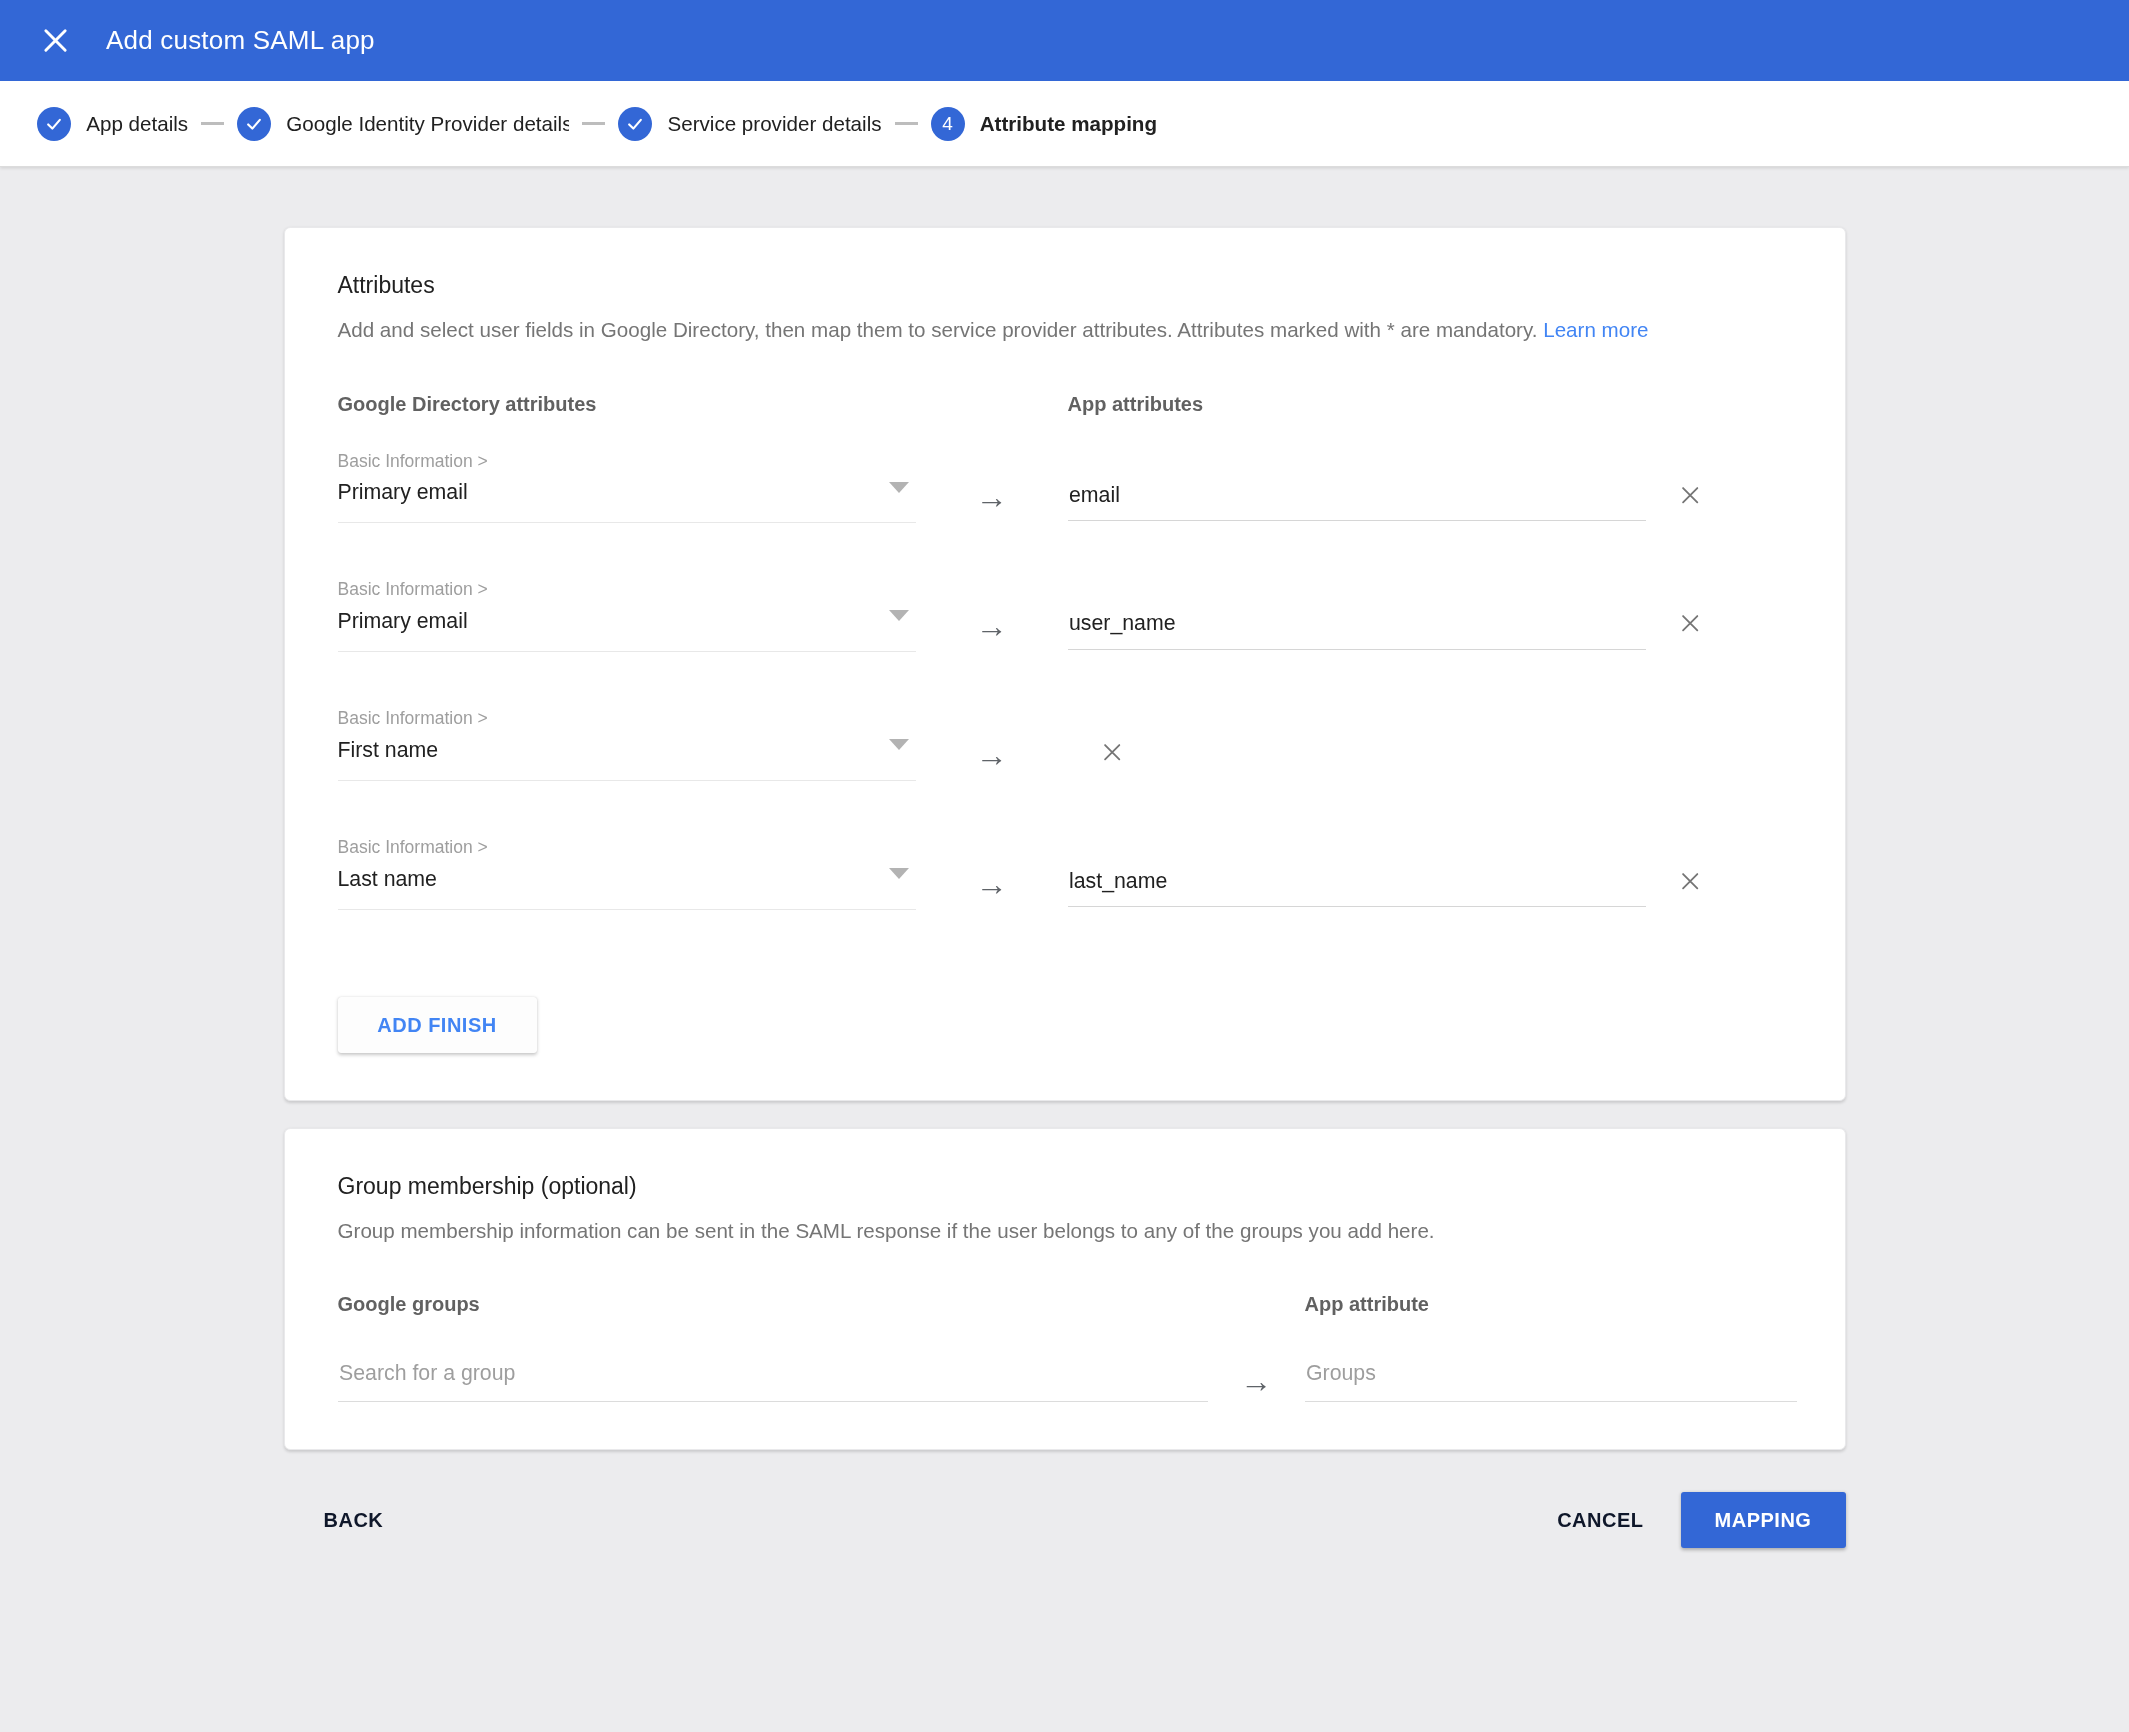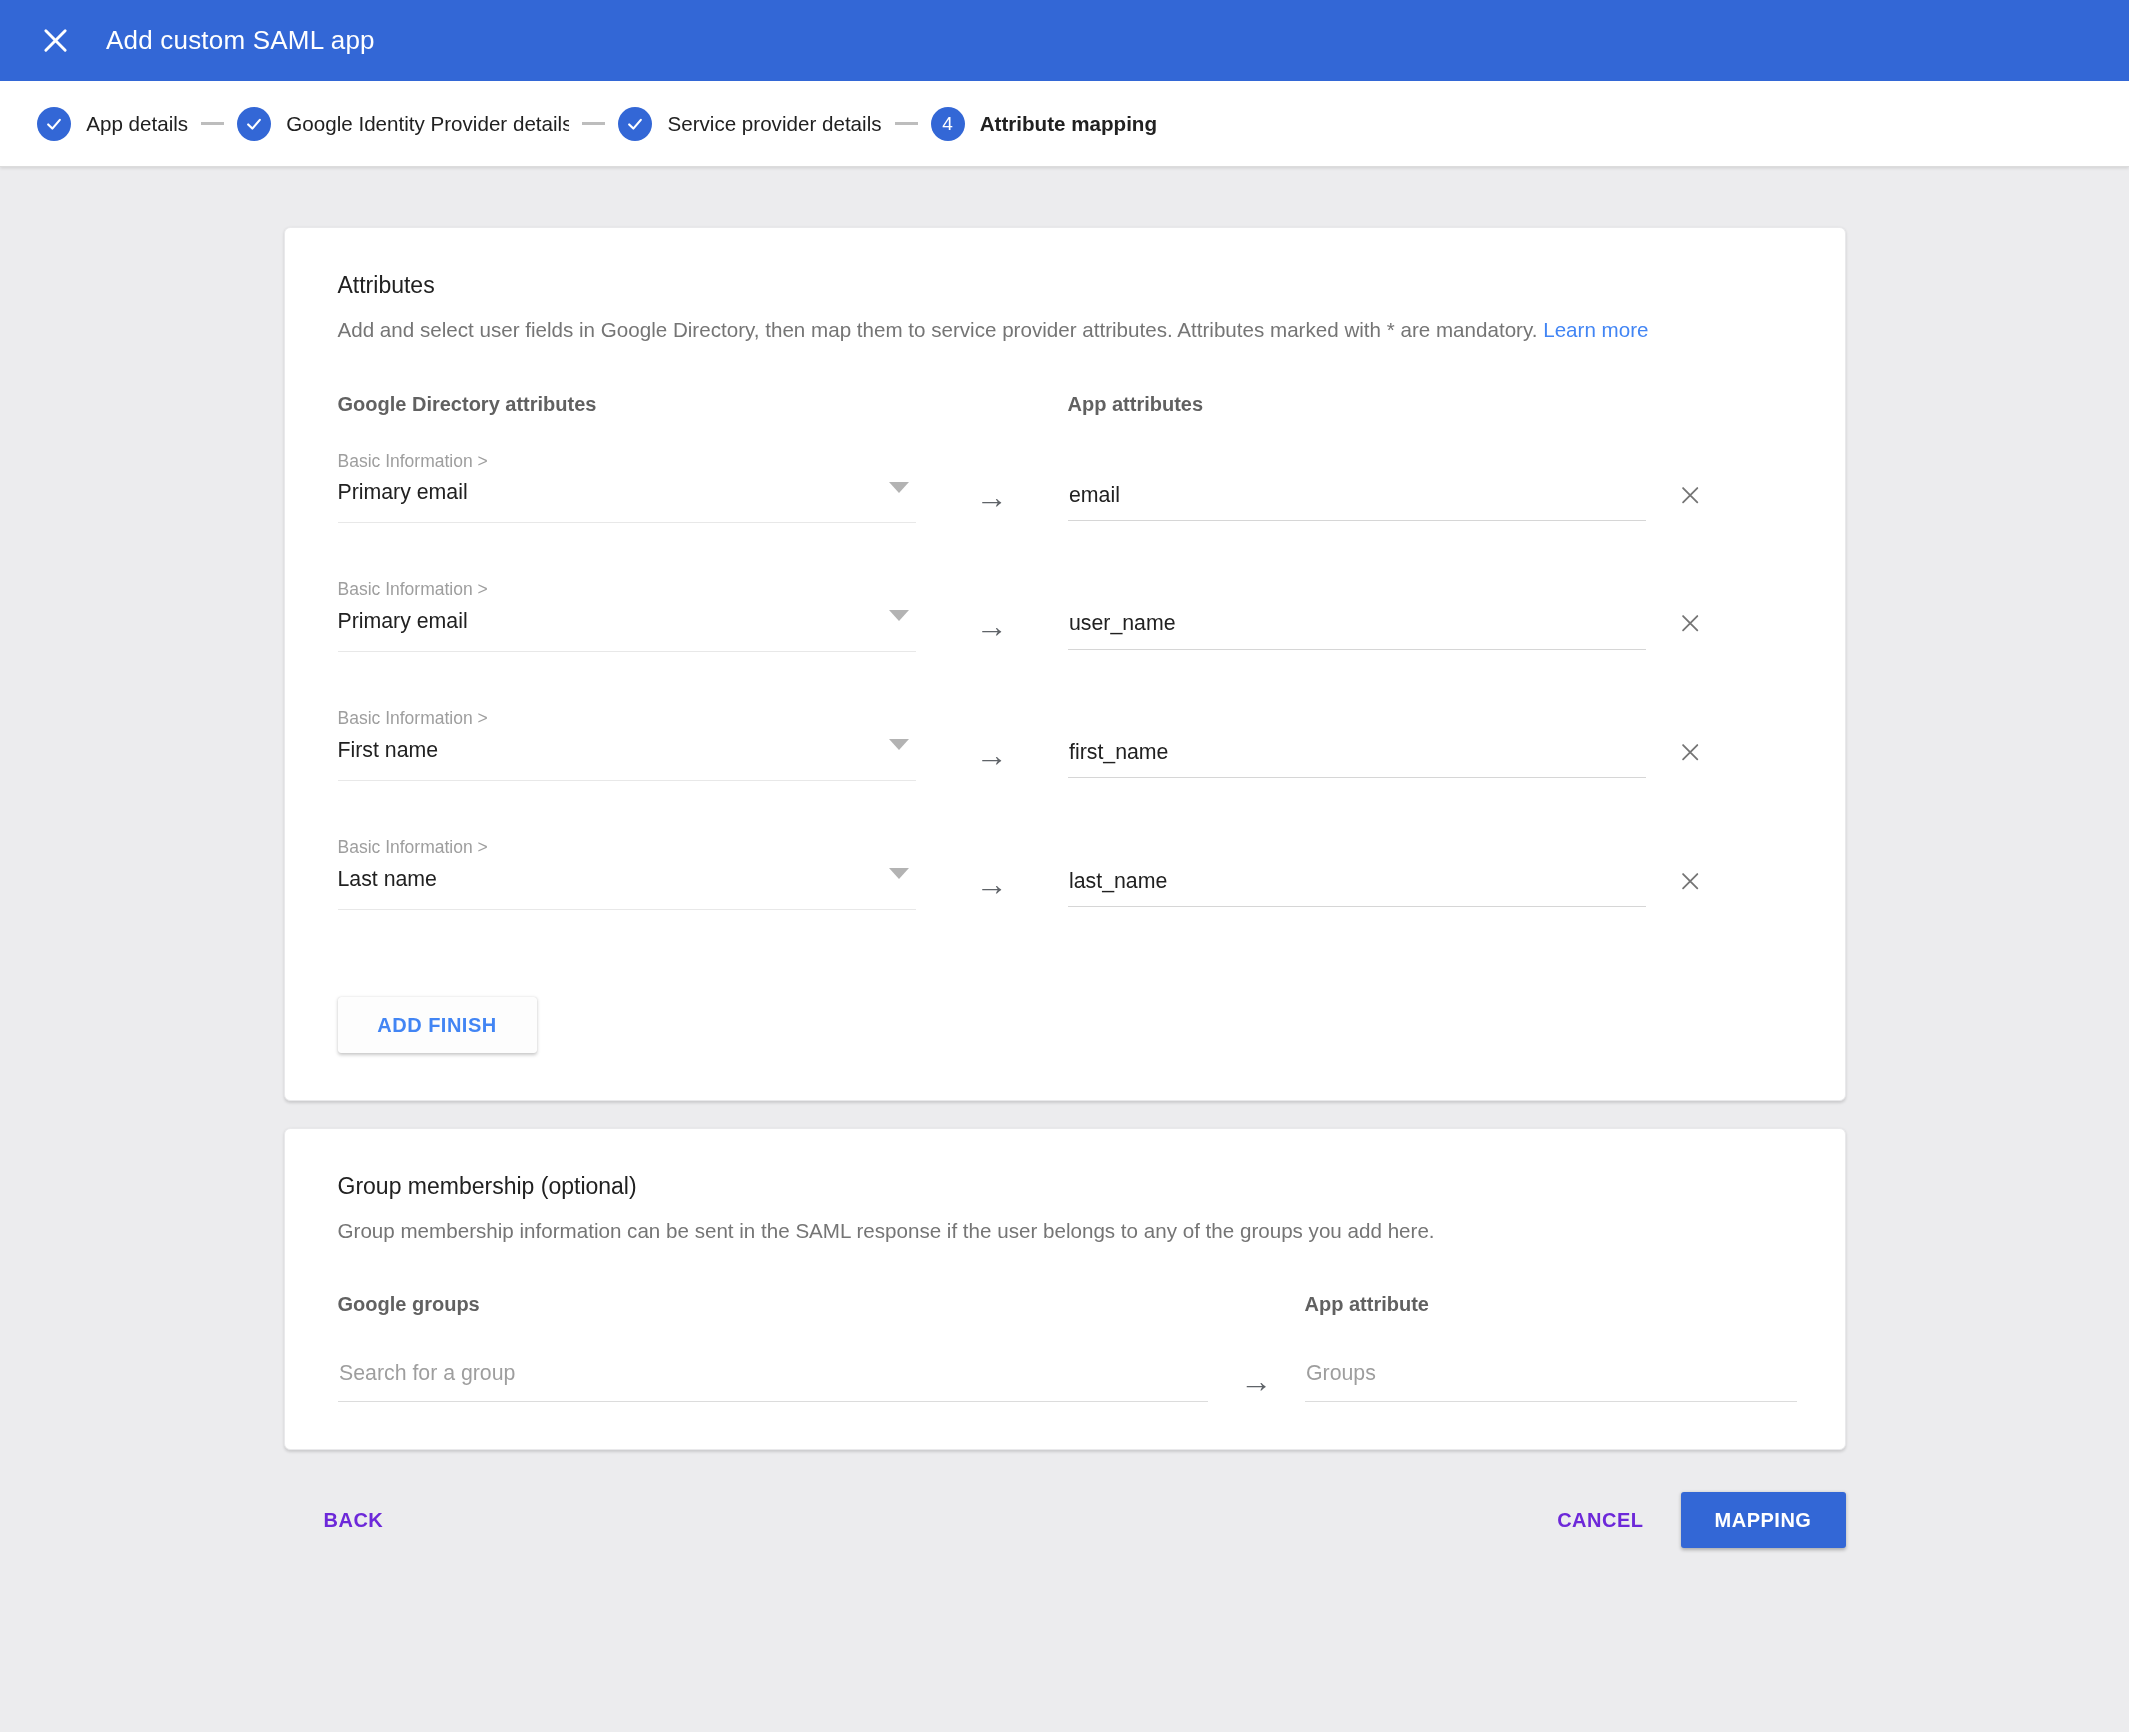--- a/index.html
+++ b/index.html
@@ -235,21 +235,21 @@
     margin: 42px auto 0 auto;
     display: flex;
     align-items: center;
     height: 56px;
   }
   .text-btn {
     background: transparent;
     border: none;
     font-size: 20px;
     font-weight: bold;
-    color: #6d28d9;
+    color: #0f172a;
     letter-spacing: 0.5px;
     cursor: pointer;
     padding: 0;
     font-family: "Liberation Sans", sans-serif;
   }
   .back-btn { margin-left: 40px; }
   .footer-spacer { flex: 1; }
   .cancel-btn { margin-right: 37px; }
   .finish-btn {
     width: 165px;
@@ -397,23 +397,20 @@
         <div class="dir-select">
           <div class="select-category">Basic Information &gt;</div>
           <div class="select-value-row">
             <span class="select-value">First name</span>
             <span class="dropdown-triangle"></span>
           </div>
         </div>
         <div class="arrow-cell">
           <span class="arrow-icon">→</span>
         </div>
-        <div class="app-input">
-          <input type="text" value="first_name" style="">
-        </div>
         <div class="remove-cell">
           <button class="remove-btn" aria-label="Remove mapping">
             <span style="display:flex;">
               <svg viewBox="0 0 24 24">
                   <path d="M5 5 L19 19 M19 5 L5 19" stroke="#757575" stroke-width="1.8" stroke-linecap="round" fill="none"></path>
                 </svg>
             </span>
           </button>
         </div>
       </div>

